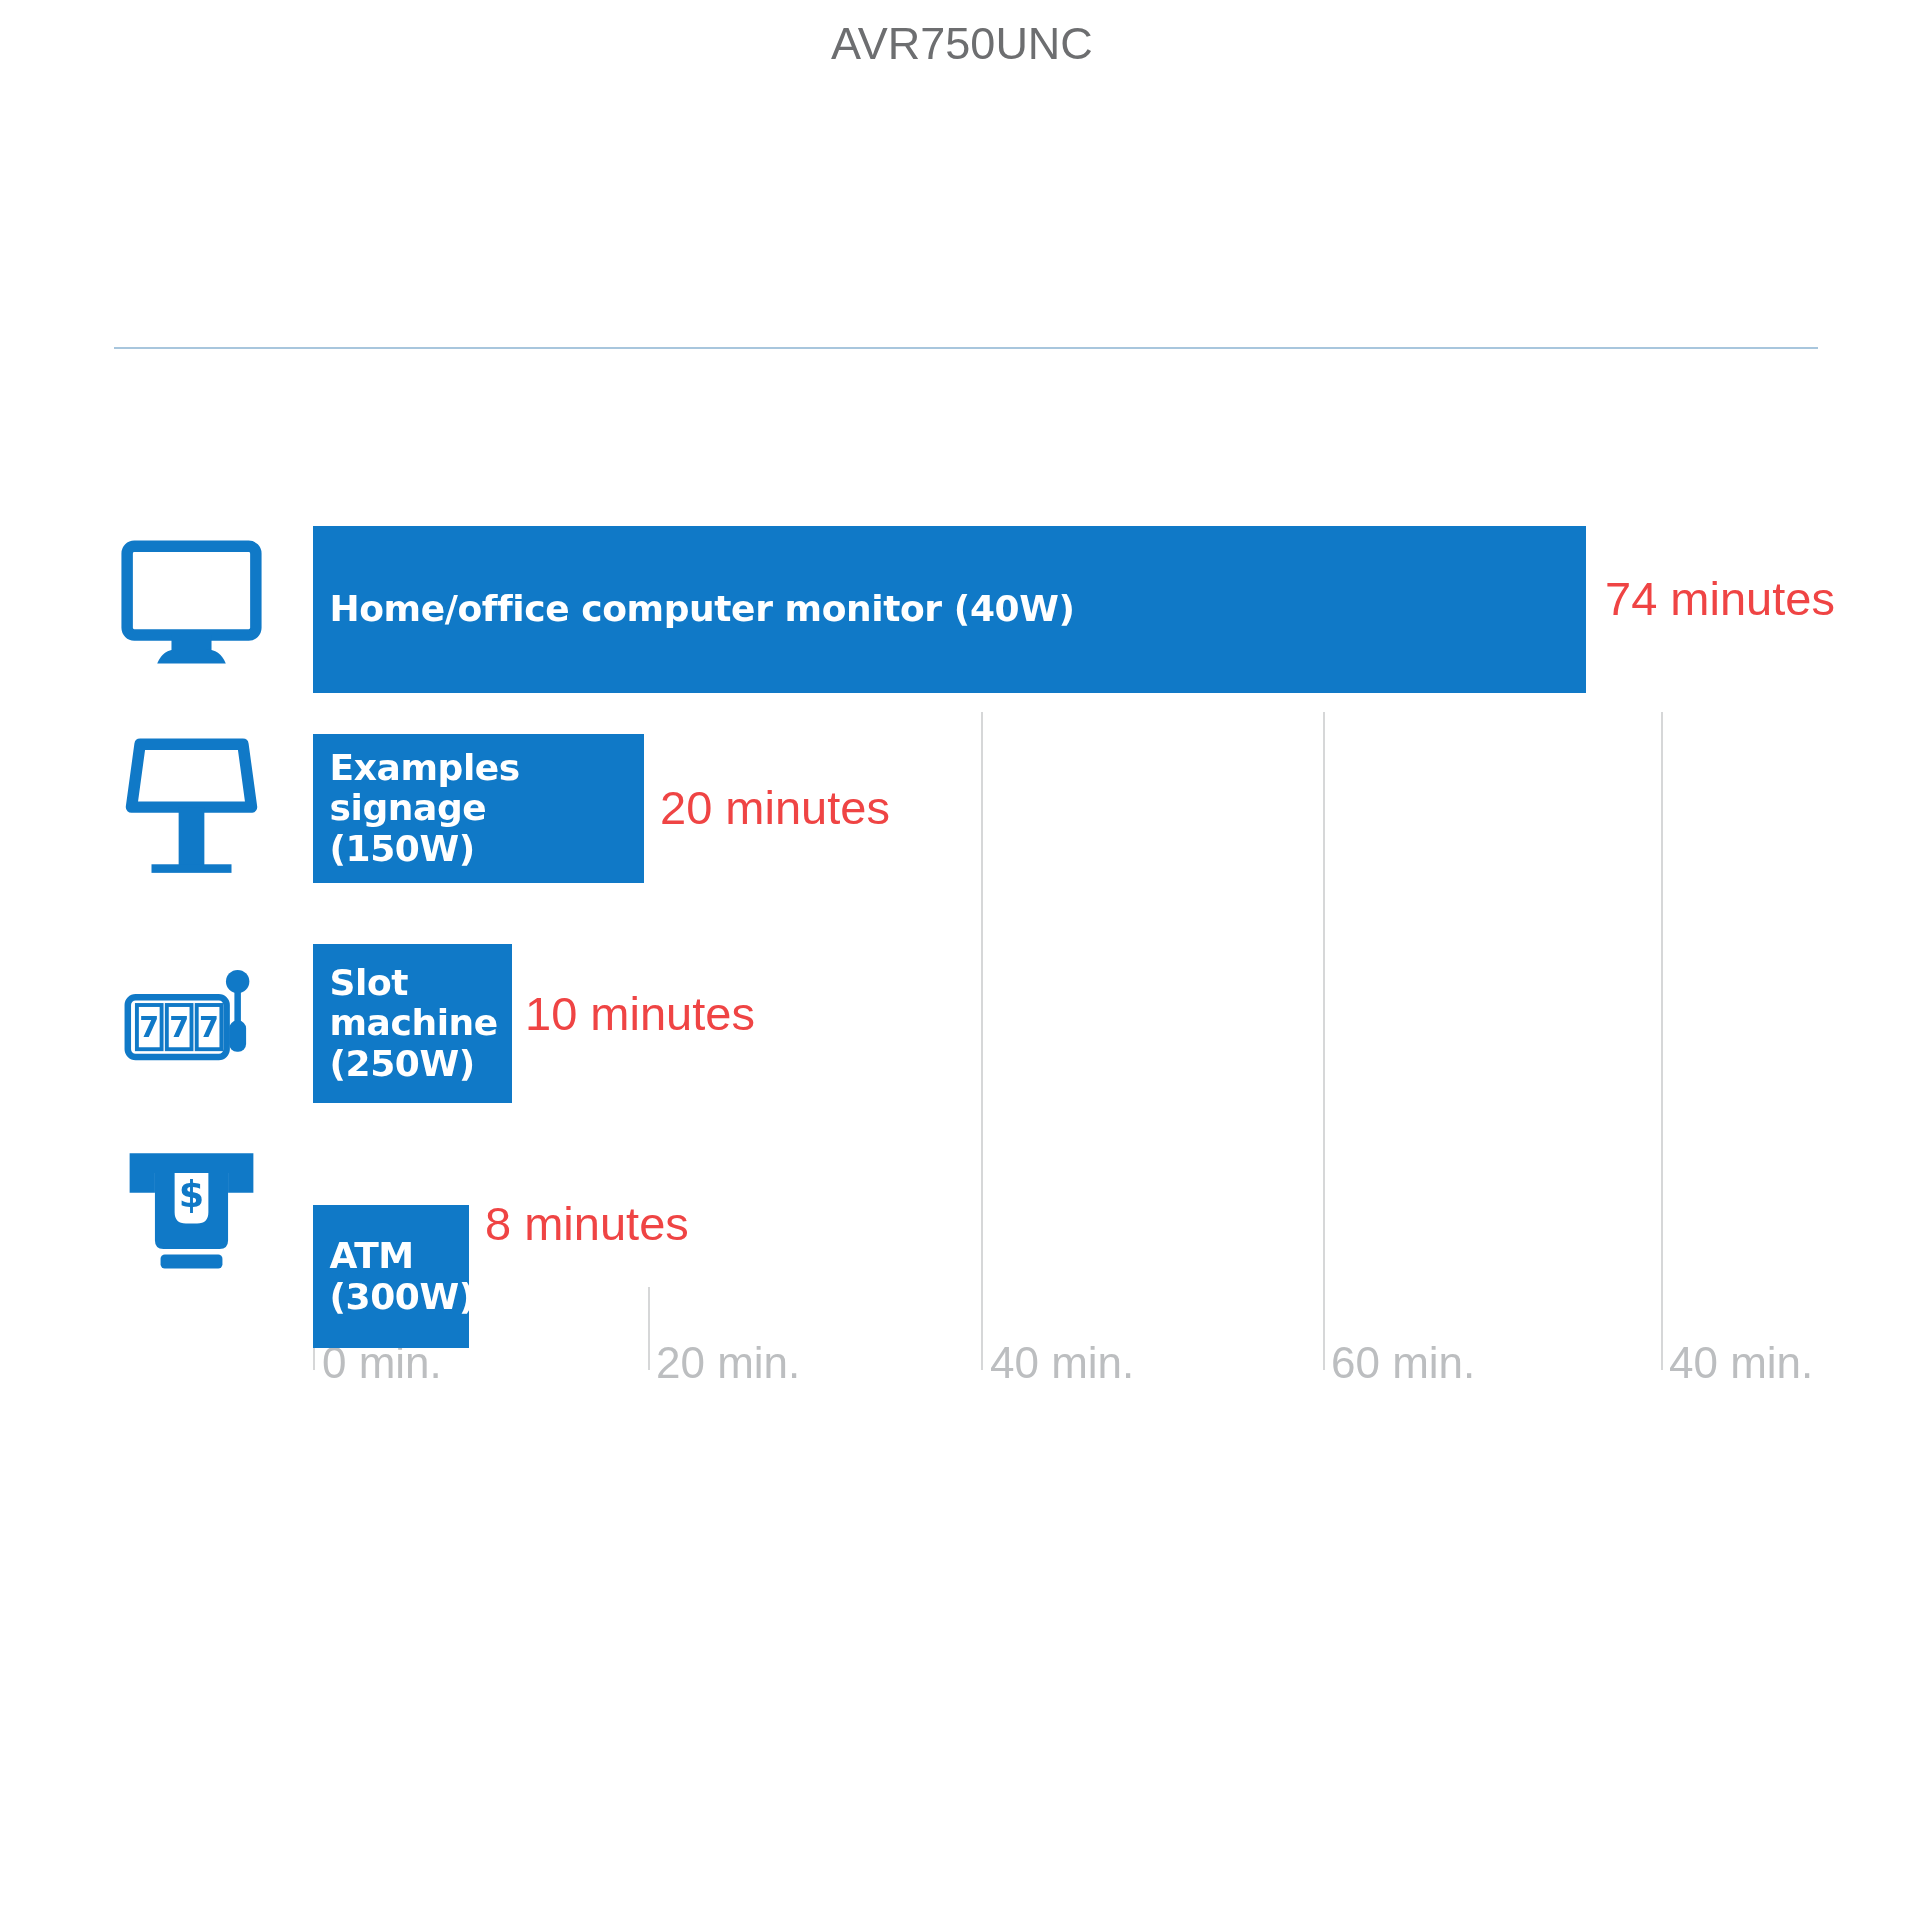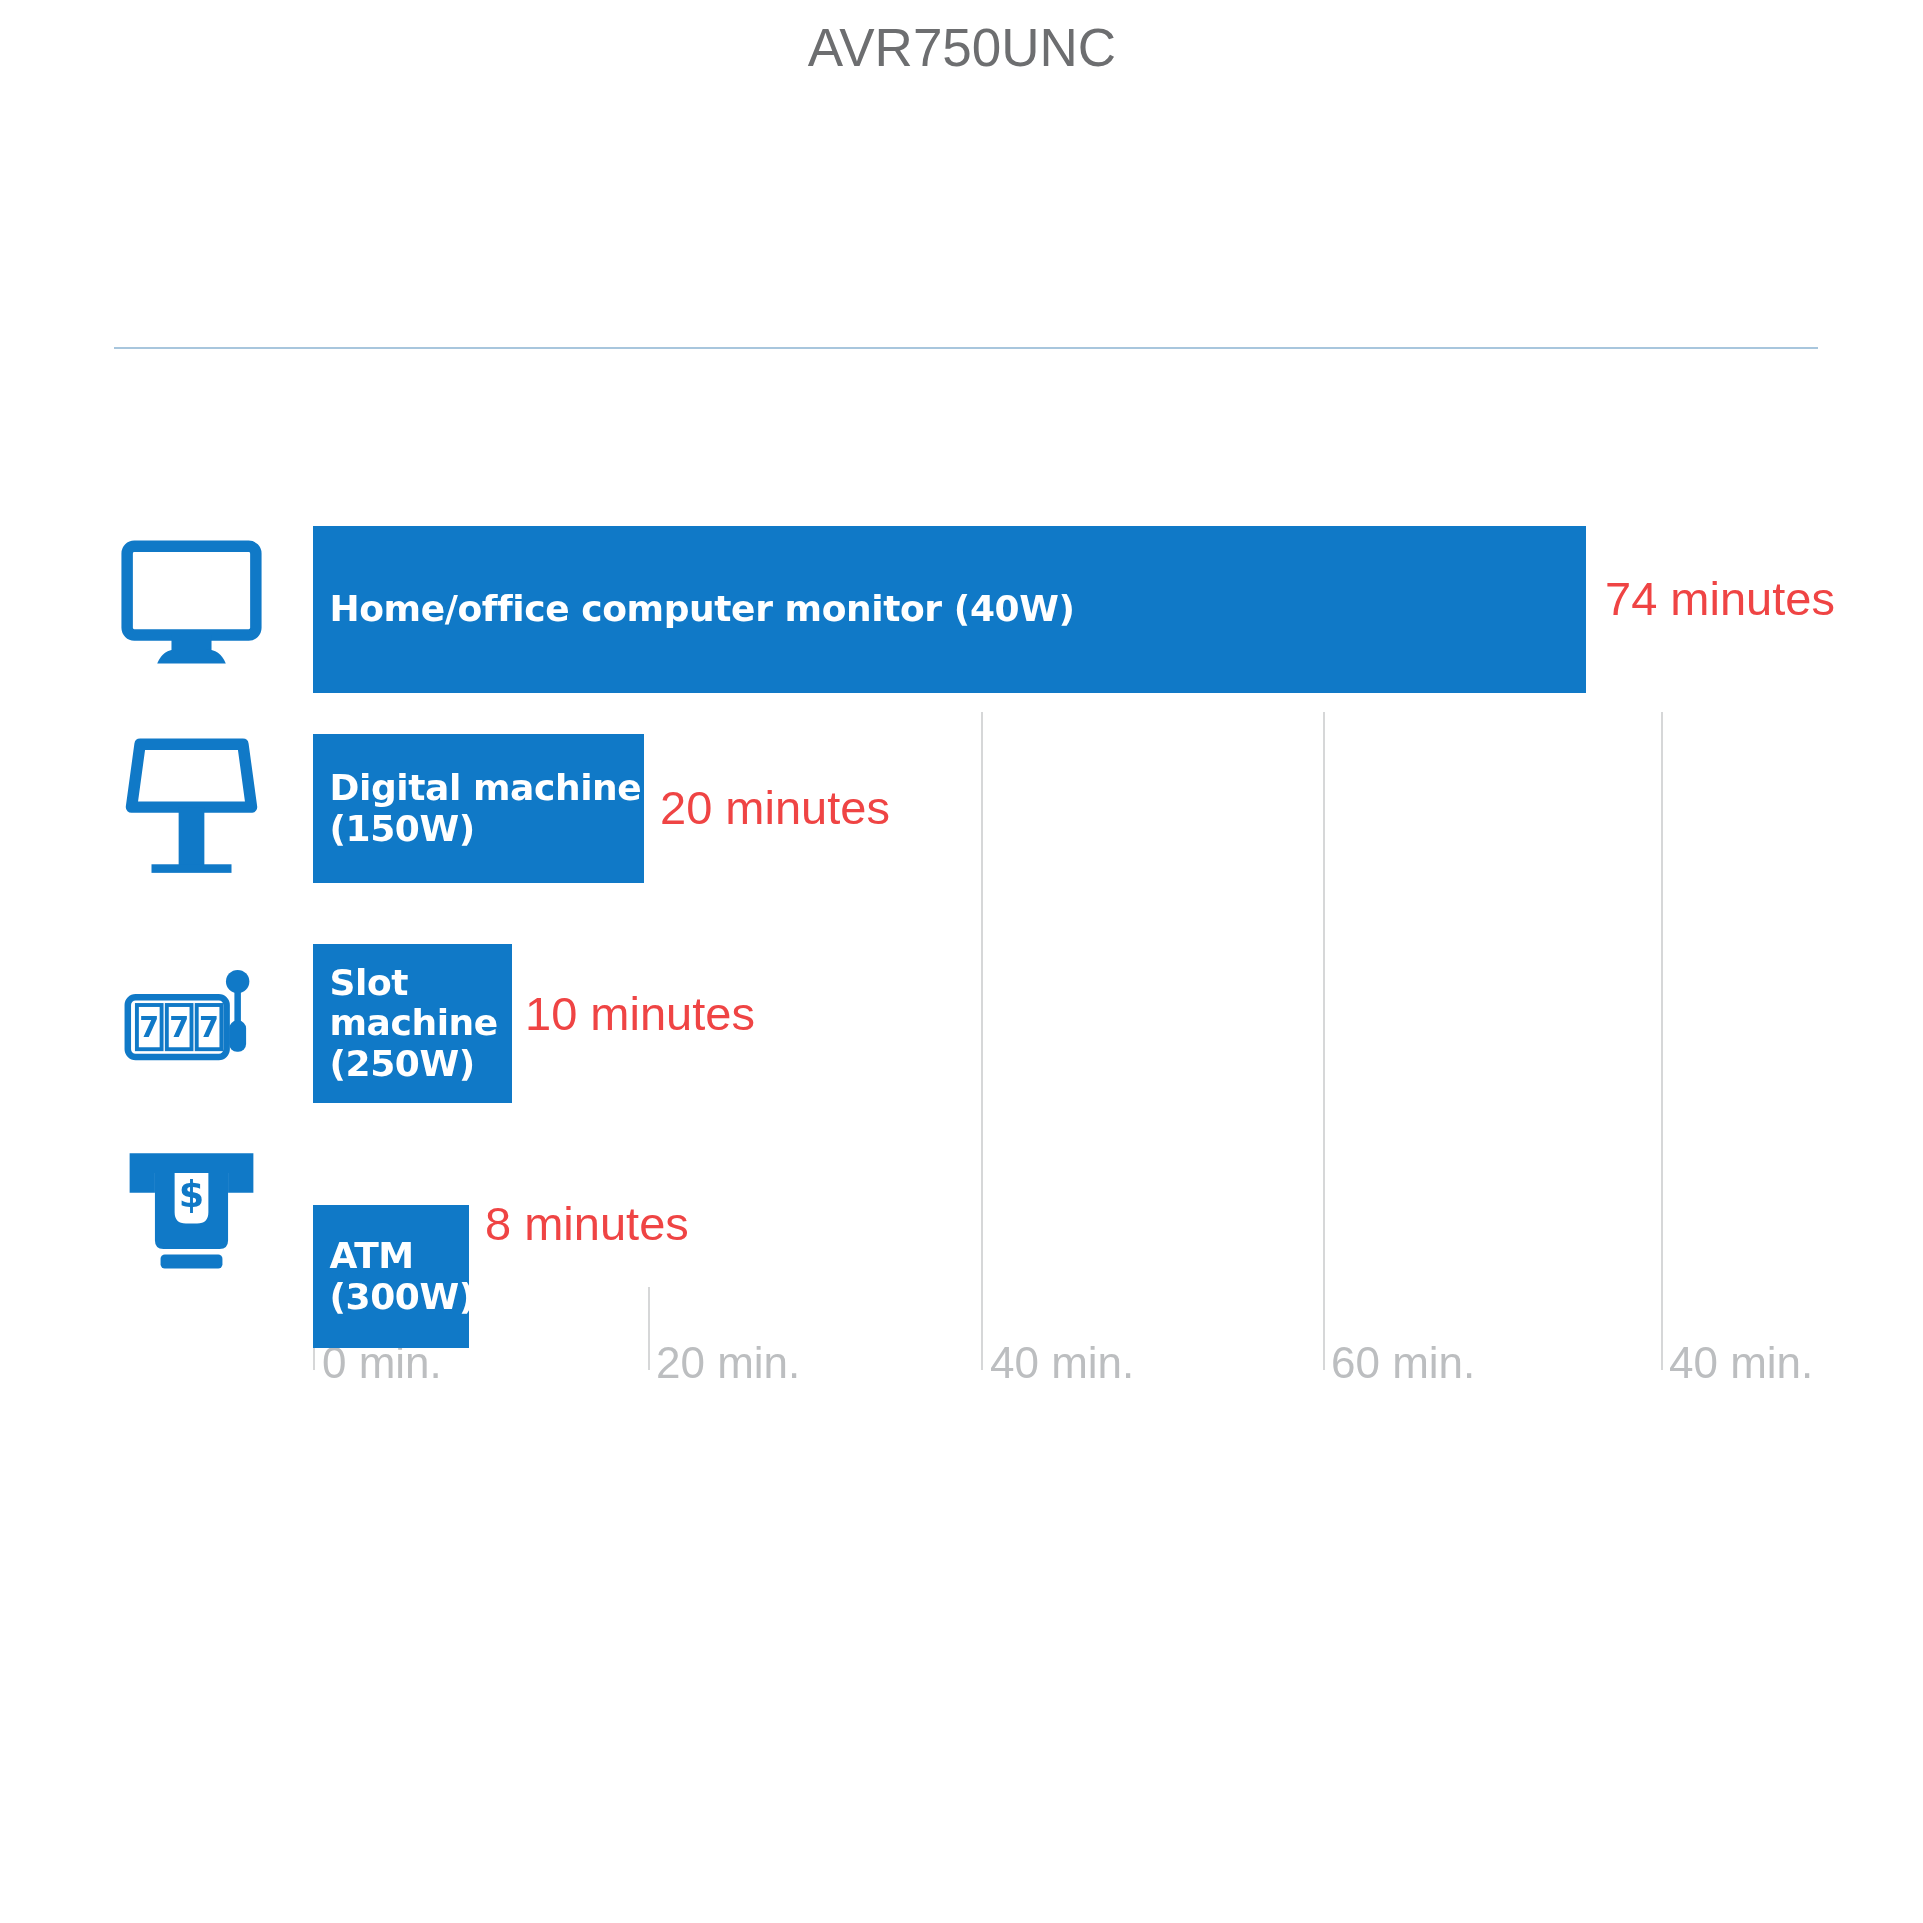--- a/index.html
+++ b/index.html
@@ -28,21 +28,21 @@
     font-size: 84px;
     font-weight: bold;
     letter-spacing: -0.8px;
     color: #1a7cc4;
     line-height: 1.05;
     font-family: "DejaVu Sans", sans-serif;
   }
   #chart-subtitle {
     margin: 0;
     padding-top: 19.5px;
-    font-size: 53px;
+    font-size: 45px;
     font-weight: normal;
     color: #6d6e70;
     line-height: 1.05;
     font-family: "Liberation Sans", sans-serif;
   }
   #header-divider {
     position: absolute;
     left: 114px;
     top: 347px;
     width: 1704px;
@@ -165,21 +165,21 @@
 
   <div class="row" id="row-2">
     <div class="row-icon">
       <svg width="143" height="150" viewBox="0 0 100 105">
         <path d="M14,10 L86,10 L92,54 L8,54 Z" fill="none" stroke="#1079c7" stroke-width="8" stroke-linejoin="round"></path>
         <rect x="41" y="54" width="18" height="42" fill="#1079c7"></rect>
         <rect x="22" y="94" width="56" height="6" fill="#1079c7"></rect>
       </svg>
     </div>
     <div class="bar">
-      <span class="bar-label">Digital machine
+      <span class="bar-label">Examples signage
 (150W)</span>
     </div>
     <div class="value-label">20 minutes</div>
   </div>
 
   <div class="row" id="row-3">
     <div class="row-icon">
       <svg width="143" height="113" viewBox="0 0 110 86">
         <rect x="6" y="22" width="76" height="46" rx="6" ry="6" fill="none" stroke="#1079c7" stroke-width="5"></rect>
         <rect x="13" y="28" width="19" height="34" fill="none" stroke="#1079c7" stroke-width="3"></rect>

